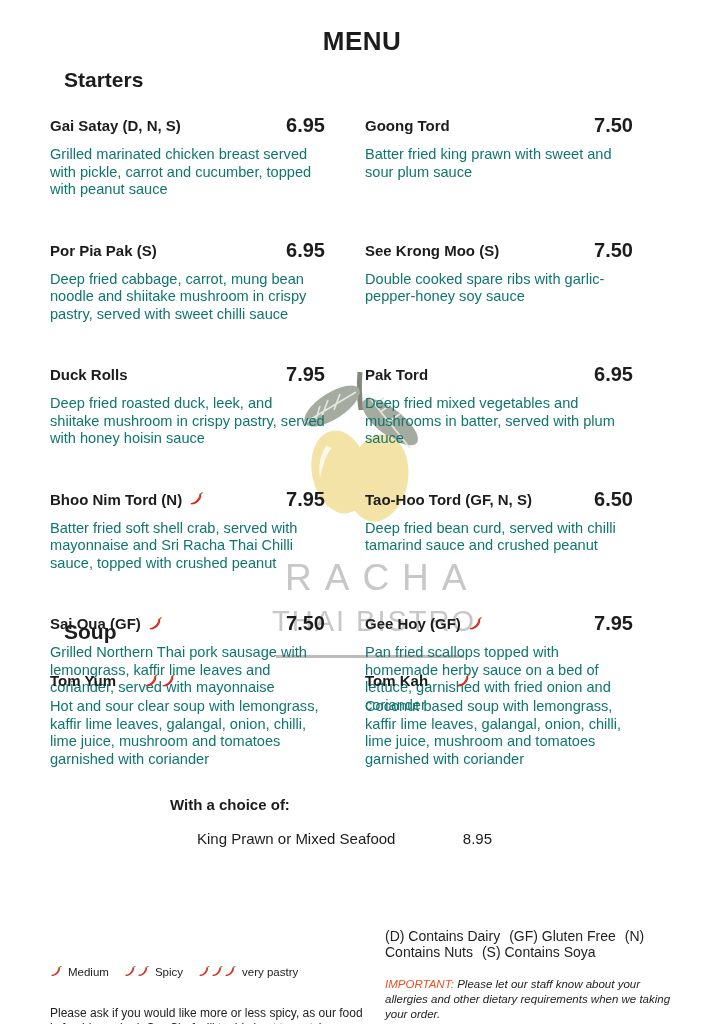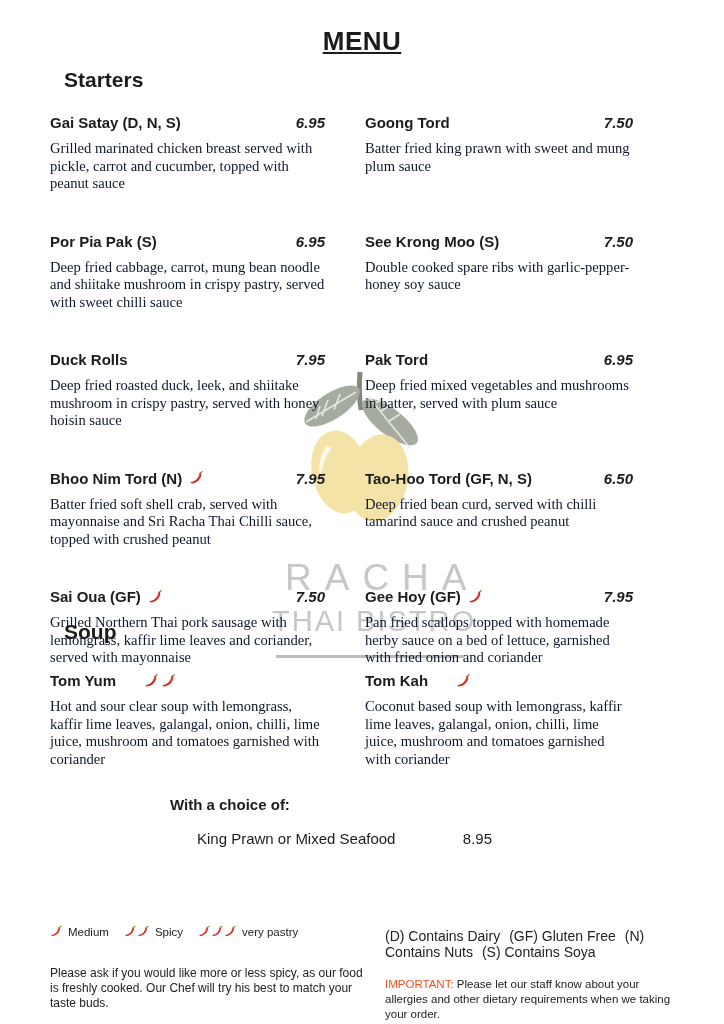--- a/index.html
+++ b/index.html
@@ -11,54 +11,54 @@
   }
   
   .watermark { position:absolute; z-index:0; }
   #wm-logo { left:296px; top:370px; width:130px; height:160px; }
   #wm-text { left:272px; top:558px; width:196px; text-align:center; color:#c7c7c7; }
   #wm-name { font-size:37px; letter-spacing:13px; padding-left:13px; line-height:1.1; }
   #wm-tagline { font-size:29px; letter-spacing:2px; margin-top:6px; white-space:nowrap; }
   #wm-rule { position:absolute; left:276px; top:655px; width:188px; height:3px; background:#bcbcbc; }
   
   .menu-title { position:absolute; top:26px; left:0; width:100%; text-align:center;
-                font-size:26px; font-weight:bold; letter-spacing:.5px;text-decoration:underline; }
+                font-size:26px; font-weight:bold; letter-spacing:.5px; }
   .section-heading { position:absolute; left:64px; font-size:21px; font-weight:bold; }
   #starters-heading { top:68px; }
   #soup-heading { top:620px; }
   
   .grid { position:absolute; left:50px; display:grid; grid-template-columns:275px 268px;
           column-gap:62px; row-gap:15px;gap:40px; }
   #starters-grid { top:114px; }
   #soup-grid { top:672px; }
   .item-head { display:flex; align-items:center; margin-bottom:9px; }
   .item-name { font-size:15px; font-weight:bold; }
   .item-chilies { display:inline-flex; margin-left:7px; gap:1px; }
   .soup .item-chilies { margin-left:28px; }
-  .item-price { margin-left:auto; font-size:15px; font-weight:bold;font-style:italic; }
-  .item-desc { font-size:14.6px; line-height:17.5px; color:#0f172a;font-family:Liberation Serif, serif; }
+  .item-price { margin-left:auto; font-size:20px; font-weight:bold; }
+  .item-desc { font-size:14.6px; line-height:17.5px; color:#0f766e; }
   
   .chili { width:16px; height:16px; display:block; }
   
   #choice { position:absolute; left:170px; top:796px; width:322px; }
   #choice-label { font-size:15px; font-weight:bold; }
   .choice-row { display:flex; margin-top:17px; padding-left:27px; font-size:15px; }
   .choice-price { margin-left:auto; }
   
   #footer-left { position:absolute; left:50px; top:925px; width:322px; }
   #spice-legend { display:flex; align-items:center; }
-  .legend-group { display:flex; align-items:center; margin-right:15px; }
+  .legend-group { display:flex; align-items:center; margin-right:15px;margin-top:40px; }
   .legend-chilies { display:inline-flex; margin-right:5px; }
   .legend-chilies .chili { width:13px; height:13px; }
   .legend-label { font-size:11.5px; }
   #spice-note { margin-top:28px; font-size:12px; line-height:15px; color:#222; }
   #footer-right { position:absolute; left:385px; top:928px; width:296px; }
   #allergen-key { font-size:14px; color:#222; }
   #allergen-key span { margin-right:9px; }
-  #important-note { margin-top:17px; font-size:11.5px; line-height:15px; color:#222; }
+  #important-note { margin-top:17px; font-size:11.5px; line-height:15px; color:#222;font-style:italic; }
   #important-label { color:#ee4f23; }
 </style>
 </head>
 <body>
 
 <div class="page">
 
   <svg id="wm-logo" class="watermark" viewBox="0 0 130 160" aria-hidden="true">
     <path d="M64 2 C63 14 63 26 65 40" stroke="#83887e" stroke-width="5" fill="none"></path>
     <ellipse cx="36" cy="36" rx="32" ry="13" fill="#a6aba0" transform="rotate(-33 36 36)"></ellipse>
@@ -87,21 +87,21 @@
     </div>
     <p class="item-desc">Grilled marinated chicken breast served with pickle, carrot and cucumber, topped with peanut sauce</p>
   </div>
 
   <div class="item">
     <div class="item-head">
       <span class="item-name">Goong Tord</span>
       <span class="item-chilies"></span>
       <span class="item-price">7.50</span>
     </div>
-    <p class="item-desc">Batter fried king prawn with sweet and mung plum sauce</p>
+    <p class="item-desc">Batter fried king prawn with sweet and sour plum sauce</p>
   </div>
 
   <div class="item">
     <div class="item-head">
       <span class="item-name">Por Pia Pak (S)</span>
       <span class="item-chilies"></span>
       <span class="item-price">6.95</span>
     </div>
     <p class="item-desc">Deep fried cabbage, carrot, mung bean noodle and shiitake mushroom in crispy pastry, served with sweet chilli sauce</p>
   </div>

